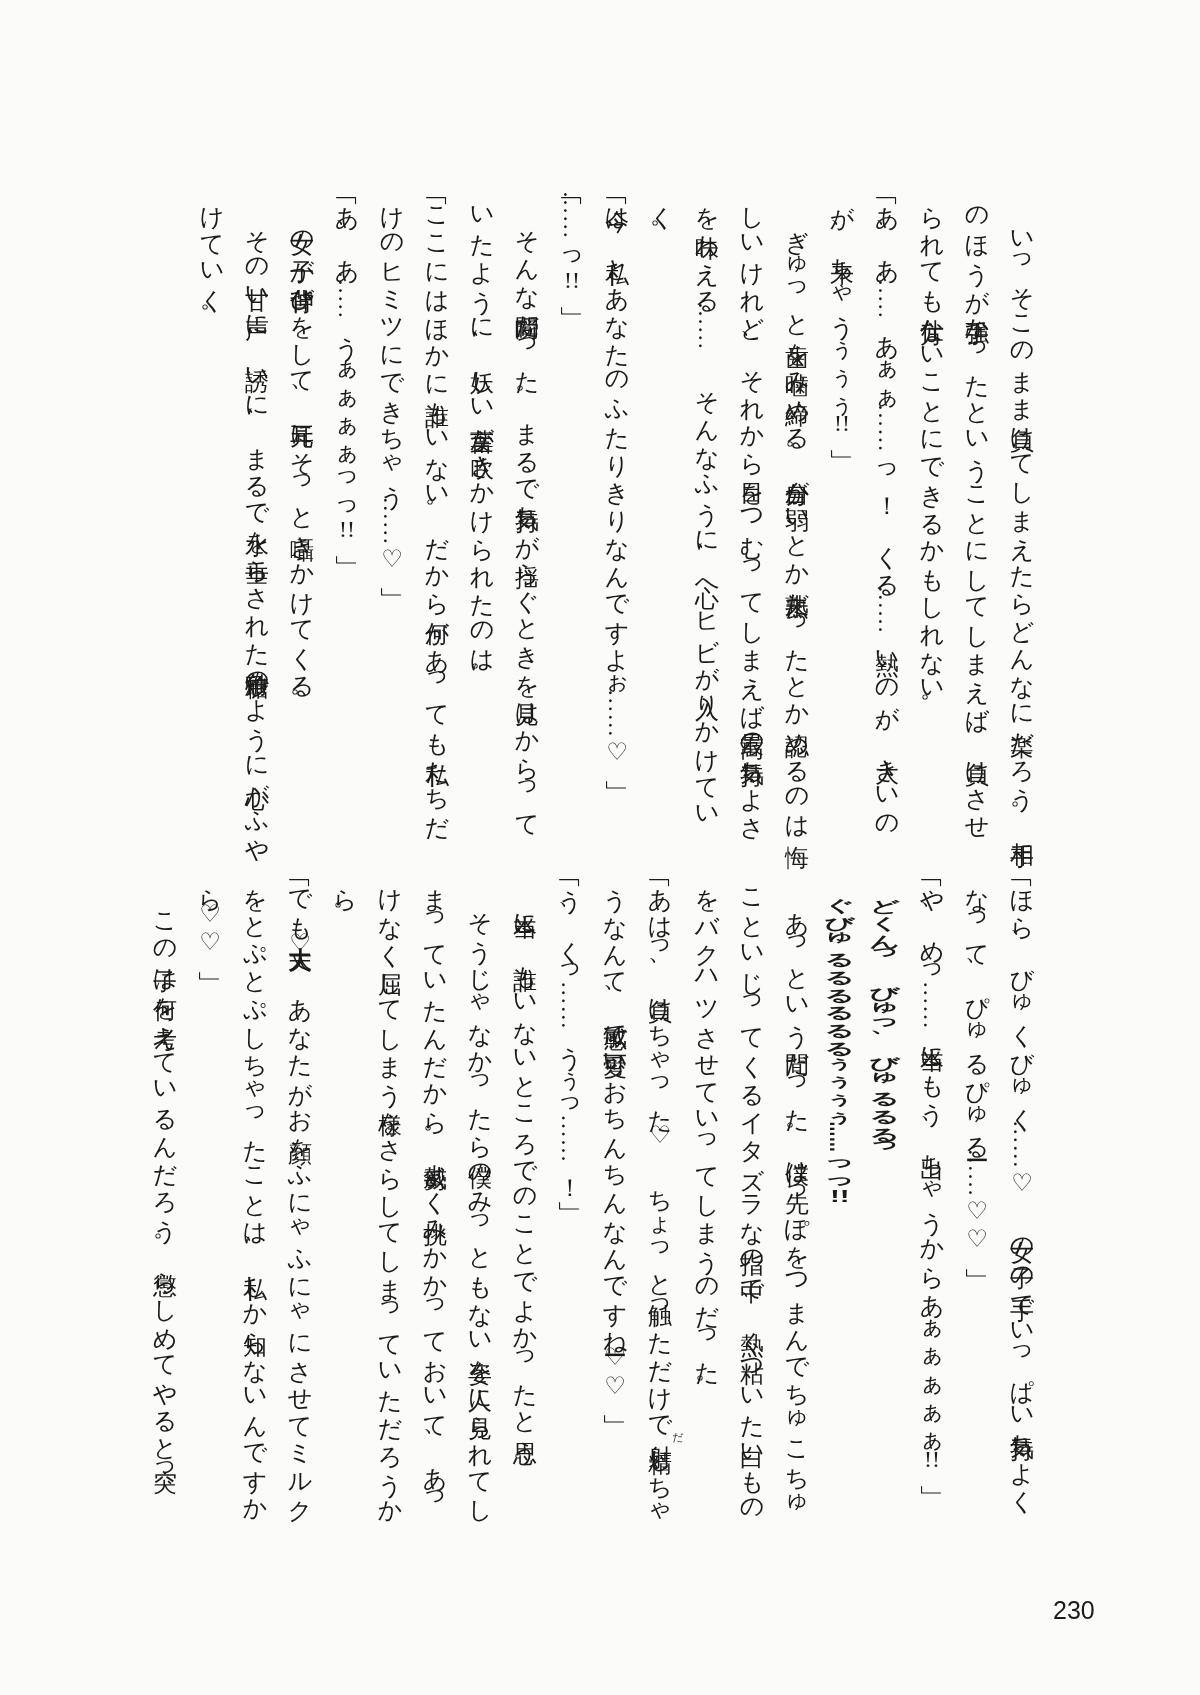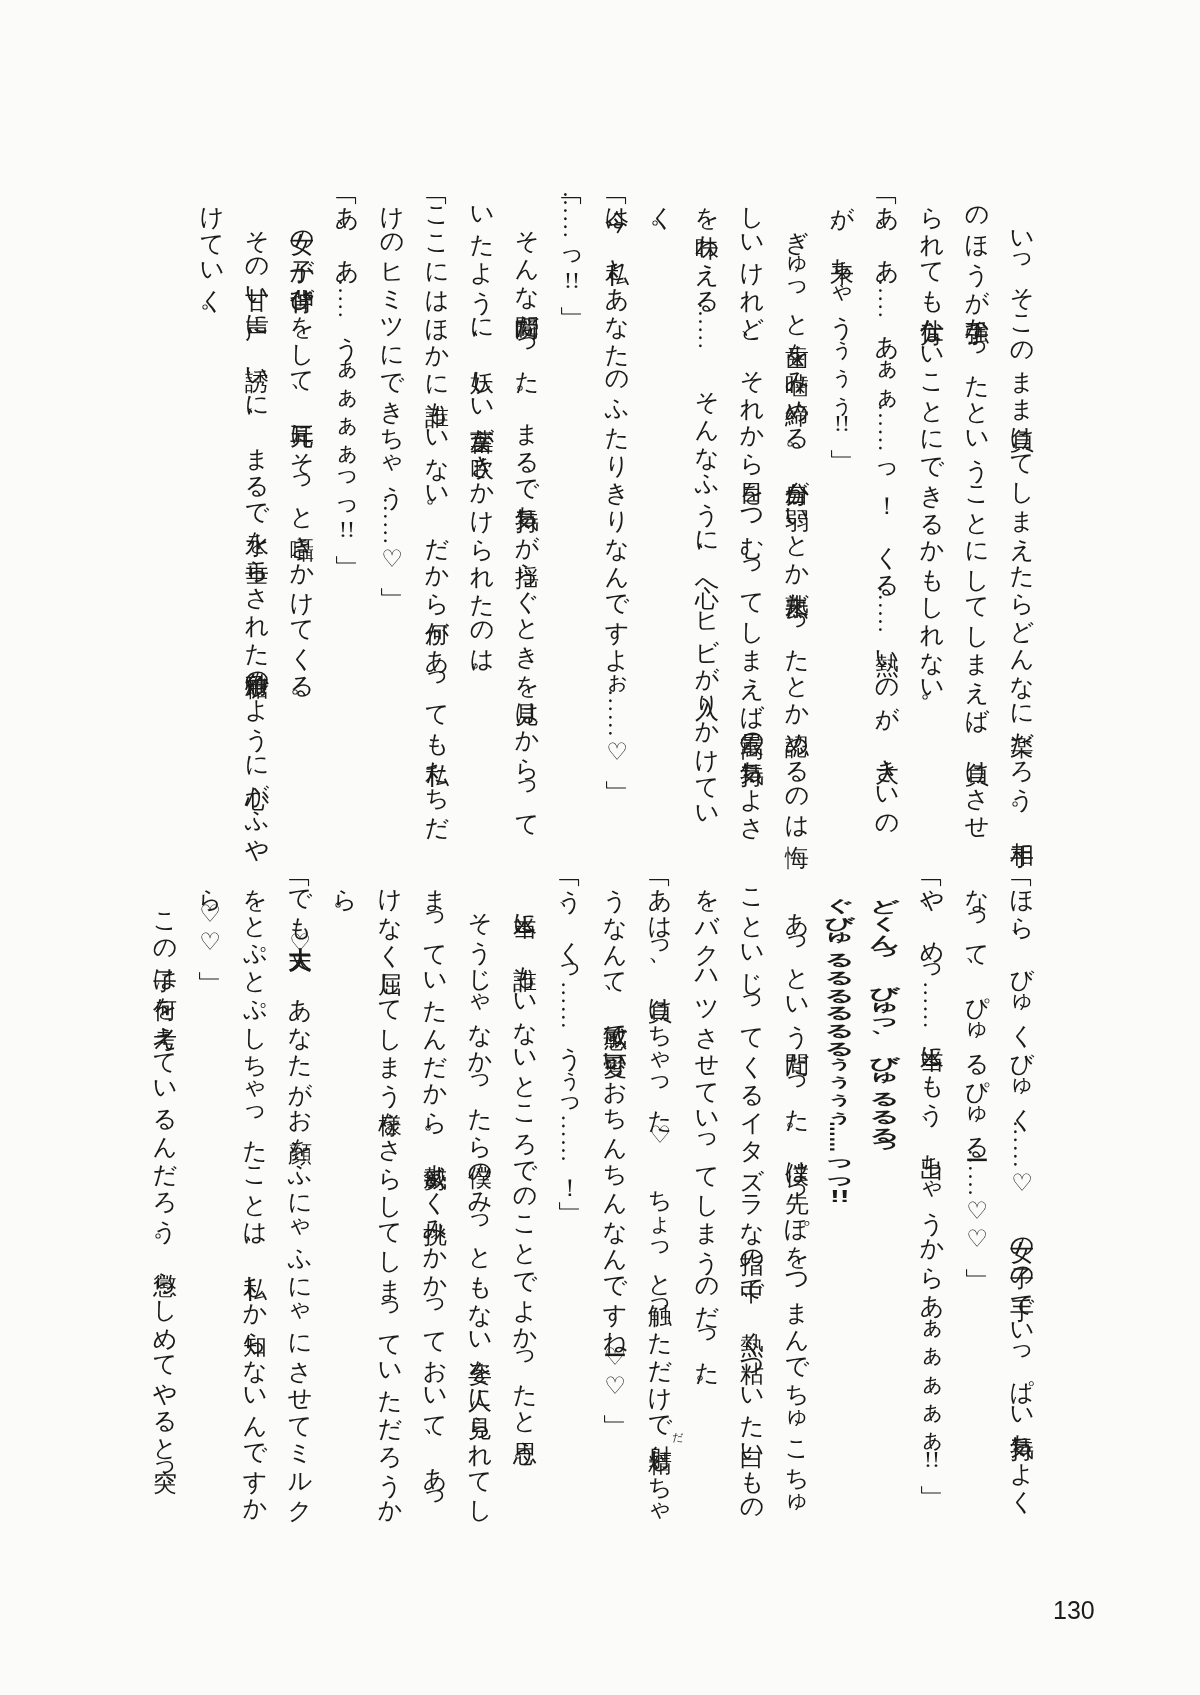--- a/index.html
+++ b/index.html
@@ -97,14 +97,14 @@
       <p class="sfx">どくんっ　びゅっ、びゅるるるっ</p>
       <p class="sfx">ぐびゅるるるるるるぅぅぅぅ……っっ<span class="tcy">!!</span></p>
       <p class="narration">あっという間だった。僕は先っぽをつまんでちゅこちゅこといじってくるイタズラな指の中で、熱く粘ついた白いものをバクハツさせていってしまうのだった。</p>
       <p class="dialogue">「あはっ、負けちゃった♡　ちょっと触っただけで<ruby>射精<rt>だ</rt></ruby>しちゃうなんて、敏感で可愛いおちんちんなんですねー♡♡」</p>
       <p class="dialogue">「う、くっ……うぅっ……！」</p>
       <p class="narration">本当に、誰もいないところでのことでよかったと思う。</p>
       <p class="narration">そうじゃなかったら僕のみっともない姿を人に見られてしまっていたんだから。威勢よく挑みかかっておいて、あっけなく屈してしまう様をさらしてしまっていただろうから。</p>
       <p class="dialogue">「でも大丈夫♡　あなたがお顔をふにゃふにゃにさせてミルクをとぷとぷしちゃったことは、私しか知らないんですから♡♡」</p>
       <p class="narration">この子は何を考えているんだろう。懲らしめてやると突っ</p>
     </section>
-  <div class="page-number">130</div>
+  <div class="page-number">230</div>
 </div>
 
 </body></html>

